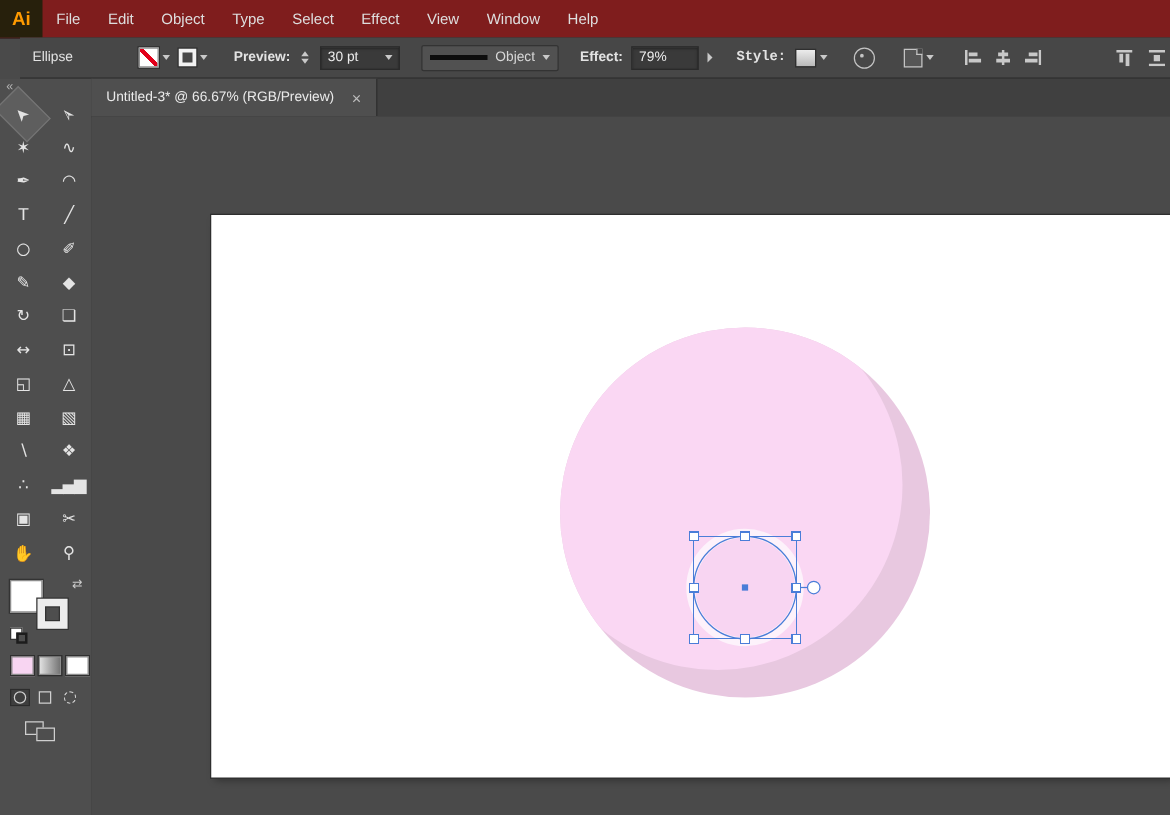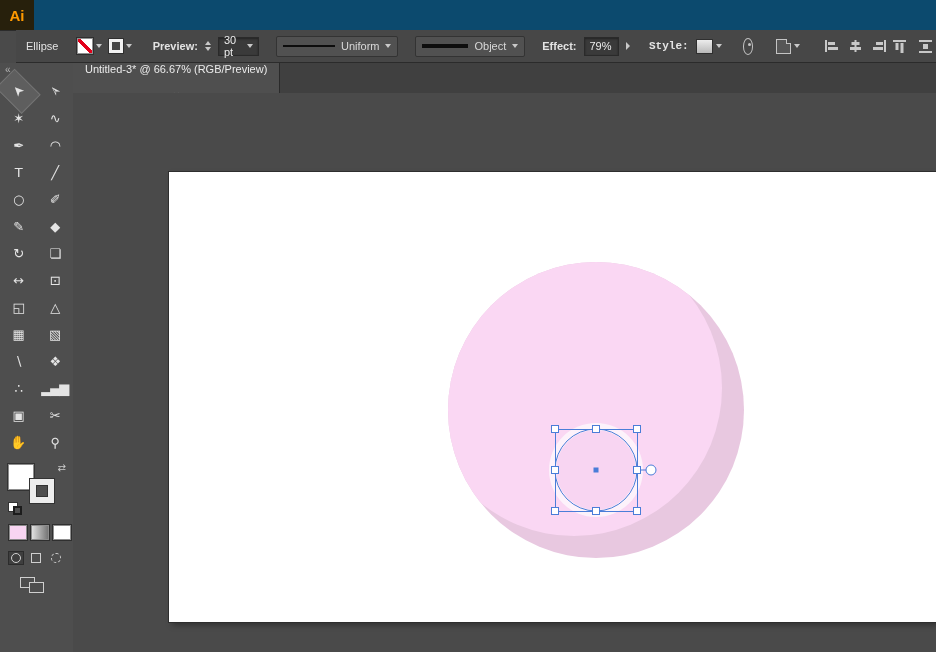--- a/index.html
+++ b/index.html
@@ -4,21 +4,21 @@
 <style>
   html,body { margin:0; padding:0; background:#222; }
   .app {
     position:relative; width:936px; height:652px; overflow:hidden;
     background:#4a4a4a; font-family:"Liberation Sans", sans-serif;
     font-size:12px; color:#d8d8d8; user-select:none;
   }
   
   .menubar {
     position:absolute; top:0; left:0; right:0; height:30px;
-    background:#0c4a6e; border-bottom:1px solid #2b2b2b;
+    background:#7f1d1d; border-bottom:1px solid #2b2b2b;
     display:flex; align-items:center;
   }
   .ai-logo {
     width:34px; height:30px; display:flex; align-items:center; justify-content:center;
     background:#27200c; color:var(--logo_orange); font-weight:bold; font-size:15px;
   }
   #menu-items { display:flex; align-items:center; height:100%; }
   .menu-item { padding:0 11px; line-height:30px; color:#dedede; cursor:default; }
   .mb-right { display:flex; align-items:center; gap:12px; margin-left:26px; }
   .badge {
@@ -72,21 +72,21 @@
   .right-group { display:flex; align-items:center; gap:13px; margin-left:auto; margin-right:-6px; }
 
   
   .tabstrip {
     position:absolute; top:63px; left:73px; right:0; height:30px;
     background:#404040; border-bottom:1px solid #2f2f2f; display:flex; align-items:stretch;
   }
   .doc-tab {
     background:#4f4f4f; border-right:1px solid #2a2a2a;
     display:flex; align-items:center; gap:14px; padding:0 12px;
-    font-size:11px; color:#ebebeb;flex-direction:column;
+    font-size:11px; color:#ebebeb;
   }
   .tab-close { color:#bdbdbd; font-size:13px; line-height:1; cursor:default; }
 
   
   .toolpanel {
     position:absolute; top:63px; left:0; bottom:0; width:73px;
     background:#4e4e4e; border-right:1px solid #383838;
   }
   .collapse { height:13px; font-size:10px; color:#b2b2b2; padding:1px 5px 0; letter-spacing:1px; }
   #tools-grid { display:grid; grid-template-columns:1fr 1fr; margin-top:1px; }
@@ -127,20 +127,31 @@
   }
   .artboard svg { position:absolute; left:0; top:0; }
 </style>
 </head>
 <body>
 
 <div class="app" data-name="illustrator-window">
 
   <div class="menubar" data-name="menu-bar">
     <div class="ai-logo" data-name="app-logo">Ai</div>
+    <nav id="menu-items" data-name="main-menu">
+        <span class="menu-item" data-name="menu-file">File</span>
+        <span class="menu-item" data-name="menu-edit">Edit</span>
+        <span class="menu-item" data-name="menu-object">Object</span>
+        <span class="menu-item" data-name="menu-type">Type</span>
+        <span class="menu-item" data-name="menu-select">Select</span>
+        <span class="menu-item" data-name="menu-effect">Effect</span>
+        <span class="menu-item" data-name="menu-view">View</span>
+        <span class="menu-item" data-name="menu-window">Window</span>
+        <span class="menu-item" data-name="menu-help">Help</span>
+      </nav>
   </div>
 
   <div class="controlbar" data-name="control-bar">
     <span class="cb-toolname" data-name="active-tool-label">Ellipse</span>
 
     <span class="swbtn" data-name="fill-color-select">
       <span class="swatch slash" data-name="fill-none-swatch-icon"></span>
       <span class="chev" data-name="chevron-down-icon"></span>
     </span>
     <span class="swbtn" data-name="stroke-color-select">
@@ -151,25 +162,20 @@
     <span class="cb-label" style="margin-left:14px;" data-name="stroke-weight-label">Preview:</span>
     <span class="stepper" data-name="stroke-weight-stepper">
       <span class="tri-up" data-name="stepper-up-icon"></span>
       <span class="chev" data-name="stepper-down-icon"></span>
     </span>
     <span class="field" style="width:52px;" data-name="stroke-weight-field">
       <span class="val" data-name="stroke-weight-value">30 pt</span>
       <span class="chev" data-name="chevron-down-icon"></span>
     </span>
 
-    <span class="dd" style="margin-left:10px;" data-name="variable-width-profile-select">
-      <span class="line-thin" data-name="width-profile-preview-icon"></span>
-      <span data-name="width-profile-value">Uniform</span>
-      <span class="chev" data-name="chevron-down-icon"></span>
-    </span>
 
     <span class="dd" style="margin-left:10px;" data-name="brush-definition-select">
       <span class="line-thick" data-name="brush-preview-icon"></span>
       <span data-name="brush-value">Object</span>
       <span class="chev" data-name="chevron-down-icon"></span>
     </span>
 
     <span class="cb-label" style="margin-left:10px;" data-name="opacity-label">Effect:</span>
     <span class="field" style="width:42px;" data-name="opacity-field">
       <span class="val" data-name="opacity-value">79%</span>

